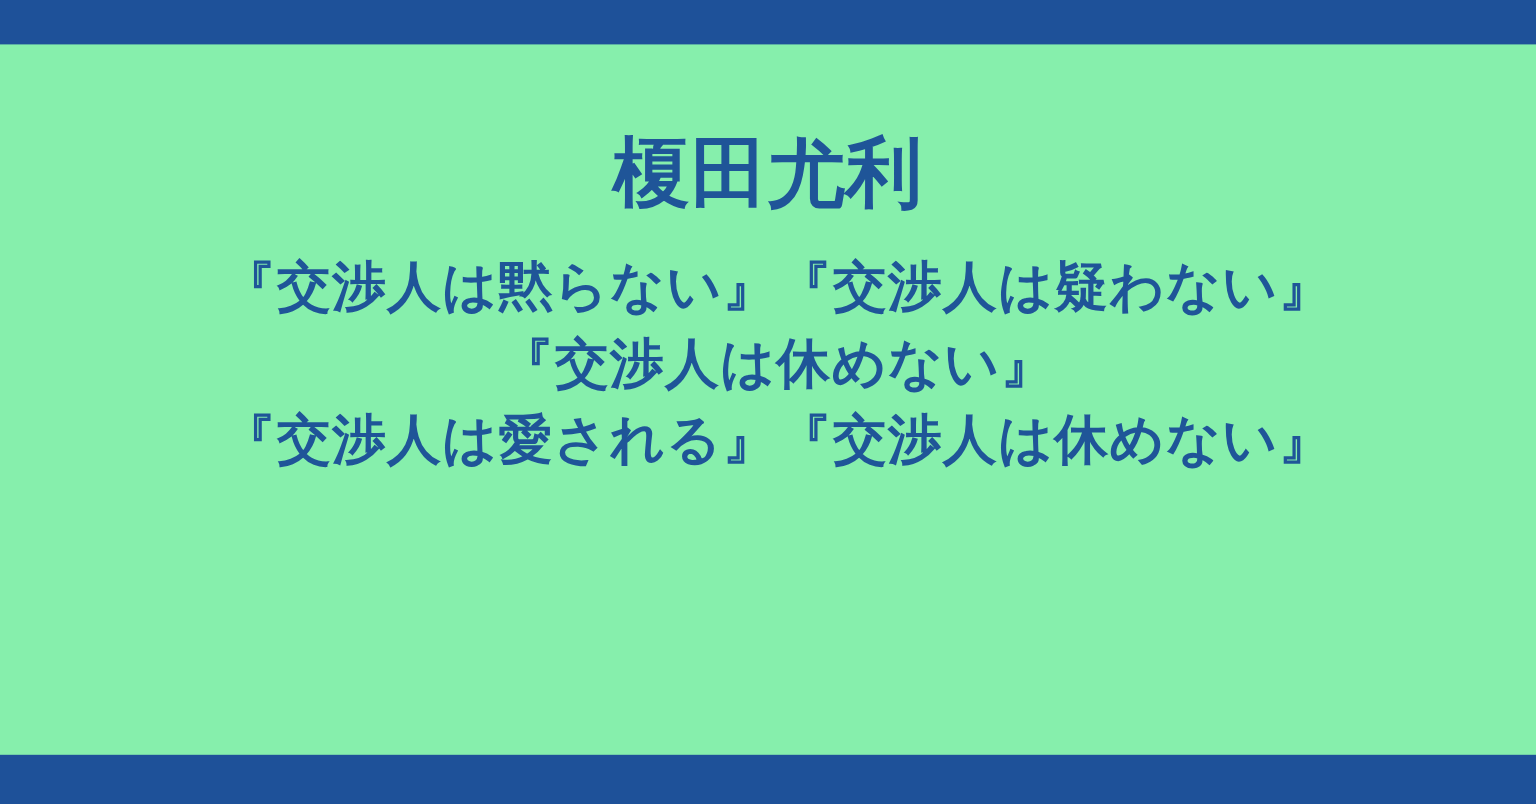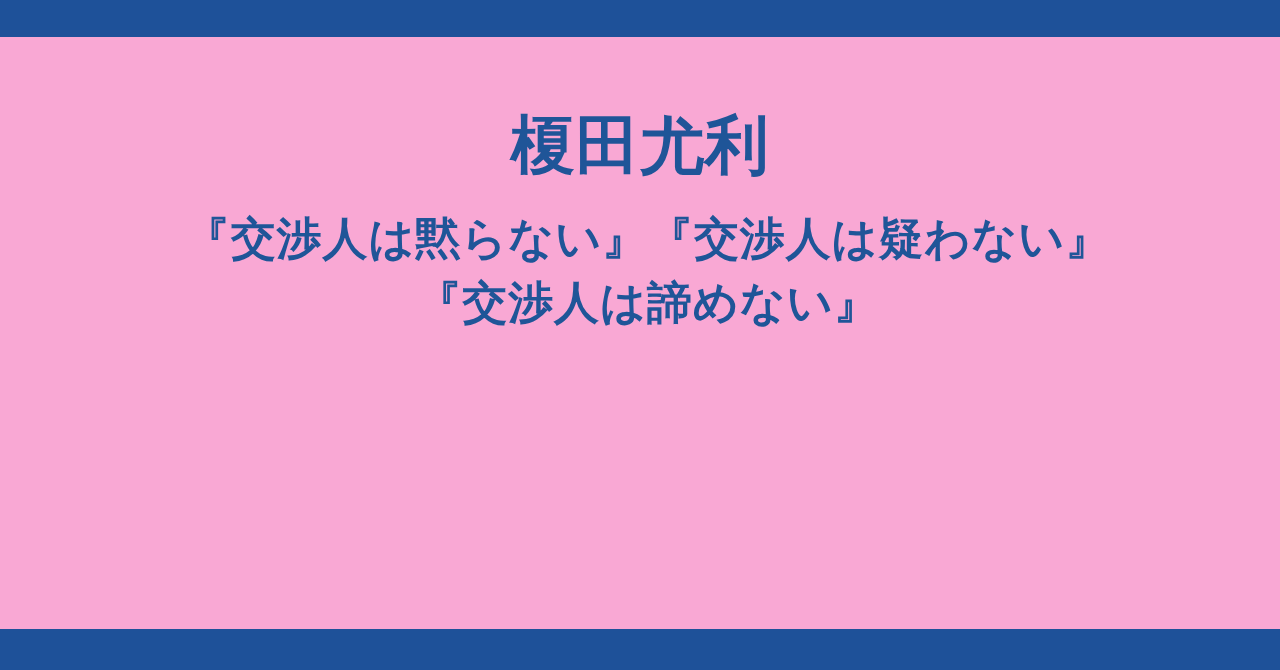--- a/index.html
+++ b/index.html
@@ -81,30 +81,31 @@
     letter-spacing: 0.02em;
     color: #1f5598;
     text-align: center;
     white-space: nowrap;
     padding-left: 16px;
   }
 </style>
 </head>
 <body>
 
-<div class="page" style="background: #f9a8d4;">
+<div class="page" style="background: #86efac;">
 
   <div class="bar bar-top" style="background: rgb(30, 81, 153);"></div>
 
   <div class="content">
 
     <h1 class="author-name" style="color: rgb(31, 85, 152);">榎田尤利</h1>
 
     <ul class="works-list">
       <li class="work-line" style="color: rgb(31, 85, 152);">『交渉人は黙らない』『交渉人は疑わない』</li>
-      <li class="work-line" style="color: rgb(31, 85, 152);">『交渉人は諦めない』</li>
+      <li class="work-line" style="color: rgb(31, 85, 152);">『交渉人は休めない』</li>
+      <li class="work-line" style="color: rgb(31, 85, 152);">『交渉人は愛される』『交渉人は休めない』</li>
     </ul>
 
   </div>
 
   <div class="bar bar-bottom" style="background: rgb(30, 81, 153);"></div>
 
 </div>
 
 </body></html>

